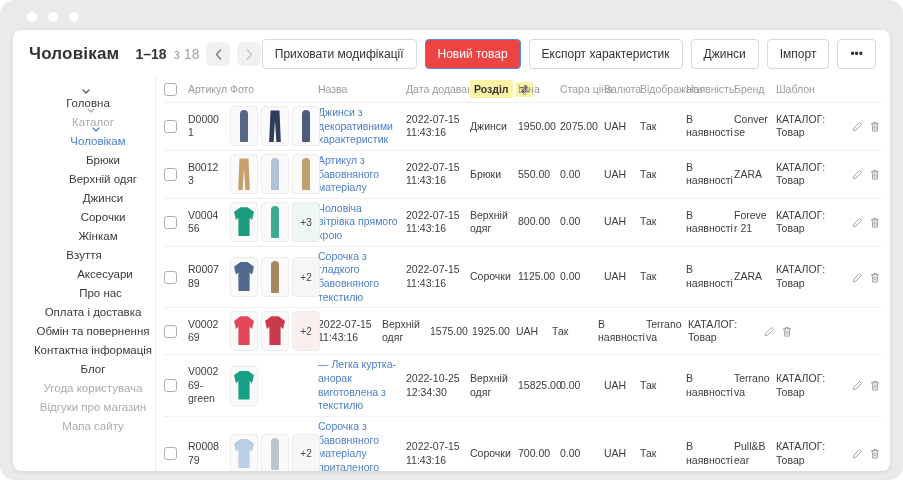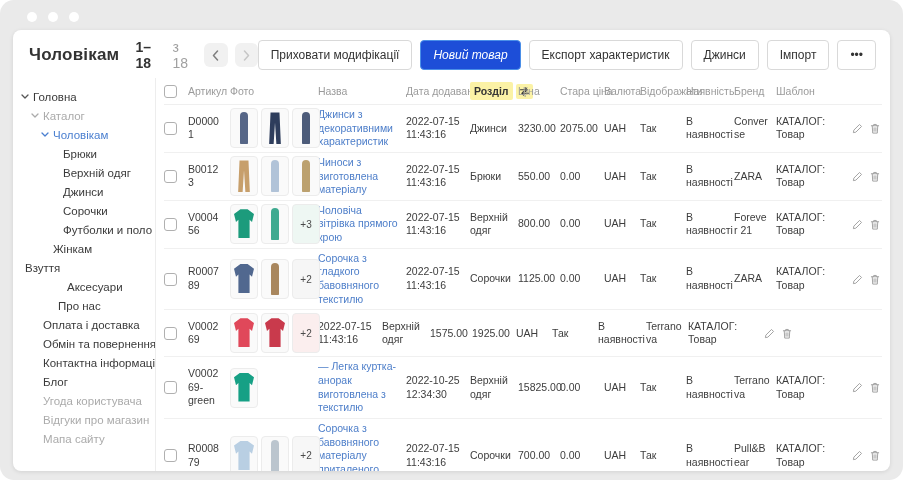--- a/index.html
+++ b/index.html
@@ -11,25 +11,25 @@
   .topbar{display:flex;align-items:center;padding:9px 14px 7px 16px;flex:0 0 auto;}
   .title{font-size:17px;font-weight:bold;color:#333;letter-spacing:.2px;}
   .pager{margin-left:16px;display:flex;align-items:center;gap:7px;font-size:14px;}
   .pager .range{font-weight:bold;color:#333;}
   .pager .of{color:#a0a0a0;}
   .pager-btn{width:24px;height:24px;border:none;border-radius:6px;background:#f1f1f1;display:flex;align-items:center;justify-content:center;cursor:pointer;padding:0;}
   .pager-btn.prev{color:#7f7f7f;}
   .pager-btn.next{color:#c6c6c6;}
   .topbar-actions{margin-left:auto;display:flex;gap:8px;align-items:center;}
   .btn{font-size:12px;line-height:1;padding:8px 12px;border:1px solid #d9d9d9;border-radius:4px;background:#fff;color:#333;cursor:pointer;white-space:nowrap;}
-  .btn.primary{background:#1d4ed8;border-color:#4a8fe8;color:#fff;font-style:italic;}
+  .btn.primary{background:#ef4444;border-color:#4a8fe8;color:#fff;}
   
   .content{display:flex;flex:1;min-height:0;}
   .sidebar{width:142px;flex:0 0 auto;padding-top:9px;overflow:hidden;}
-  .nav-item{display:flex;align-items:center;height:19px;font-size:11.5px;color:#3a3a3a;cursor:pointer;white-space:nowrap;}
+  .nav-item{display:flex;align-items:center;height:19px;font-size:11.5px;color:#3a3a3a;cursor:pointer;white-space:nowrap;flex-direction:column;}
   .nav-item .chev{width:12px;flex:0 0 12px;display:flex;align-items:center;color:#555;}
   .nav-item.state-muted{color:#ababab;}
   .nav-item.state-muted .chev{color:#ababab;}
   .nav-item.state-selected{color:#4a7fd0;}
   .nav-item.state-selected .chev{color:#4a7fd0;}
   .main{flex:1;min-width:0;border-left:1px solid #ededed;display:flex;flex-direction:column;padding:0 8px;overflow:hidden;}
   
   .thead{display:flex;align-items:center;height:26px;flex:0 0 auto;font-size:10.5px;color:#9b9b9b;border-bottom:1px solid #efefef;}
   .cell{box-sizing:border-box;padding-right:6px;min-width:0;}
   .col-check{width:24px;flex:0 0 24px;display:flex;align-items:center;}
@@ -154,28 +154,20 @@
     <span class="nav-label">Джинси</span>
   </div>
           <div class="nav-item" style="padding-left: 38px;">
     <span class="chev" style="visibility: hidden;">
       <svg width="8" height="5" viewBox="0 0 8 5">
                 <polyline points="1,1 4,4 7,1" fill="none" stroke="currentColor" stroke-width="1.3" stroke-linecap="round" stroke-linejoin="round"></polyline>
               </svg>
     </span>
     <span class="nav-label">Сорочки</span>
   </div>
-          <div class="nav-item" style="padding-left: 38px;">
-    <span class="chev" style="visibility: hidden;">
-      <svg width="8" height="5" viewBox="0 0 8 5">
-                <polyline points="1,1 4,4 7,1" fill="none" stroke="currentColor" stroke-width="1.3" stroke-linecap="round" stroke-linejoin="round"></polyline>
-              </svg>
-    </span>
-    <span class="nav-label">Футболки и поло</span>
-  </div>
           <div class="nav-item" style="padding-left: 28px;">
     <span class="chev" style="visibility: hidden;">
       <svg width="8" height="5" viewBox="0 0 8 5">
                 <polyline points="1,1 4,4 7,1" fill="none" stroke="currentColor" stroke-width="1.3" stroke-linecap="round" stroke-linejoin="round"></polyline>
               </svg>
     </span>
     <span class="nav-label">Жінкам</span>
   </div>
           <div class="nav-item" style="">
     <span class="chev" style="visibility: hidden;">
@@ -304,21 +296,21 @@
                 </div>
               </div>
     <div class="cell col-name">
       <a class="plink">Джинси з декоративними характеристик</a>
     </div>
     <div class="cell col-date">
       <div>2022-07-15</div>
       <div>11:43:16</div>
     </div>
     <div class="cell col-section">Джинси</div>
-    <div class="cell col-price">3230.00</div>
+    <div class="cell col-price">1950.00</div>
     <div class="cell col-oldprice">2075.00</div>
     <div class="cell col-currency">UAH</div>
     <div class="cell col-display">Так</div>
     <div class="cell col-availability">В наявності</div>
     <div class="cell col-brand">Converse</div>
     <div class="cell col-template">КАТАЛОГ: Товар</div>
     <div class="cell col-actions">
       <span class="icon-btn">
         <svg width="11" height="11" viewBox="0 0 12 12" fill="none" stroke="currentColor" stroke-width="1" stroke-linejoin="round">
                     <path d="M8.2 1.6l2.2 2.2L4.2 10 1.5 10.5 2 7.8z"></path>
@@ -341,21 +333,21 @@
                   <i class="garment g-pants" style="background: rgb(199, 159, 107);"></i>
                 </div>
                 <div class="thumb">
                   <i class="garment g-figure" style="background: rgb(168, 189, 212);"></i>
                 </div>
                 <div class="thumb">
                   <i class="garment g-figure" style="background: rgb(181, 151, 95);"></i>
                 </div>
               </div>
     <div class="cell col-name">
-      <a class="plink">Чиноси з виготовлена матеріалу</a>
+      <a class="plink">Артикул з бавовняного матеріалу</a>
     </div>
     <div class="cell col-date">
       <div>2022-07-15</div>
       <div>11:43:16</div>
     </div>
     <div class="cell col-section">Брюки</div>
     <div class="cell col-price">550.00</div>
     <div class="cell col-oldprice">0.00</div>
     <div class="cell col-currency">UAH</div>
     <div class="cell col-display">Так</div>

